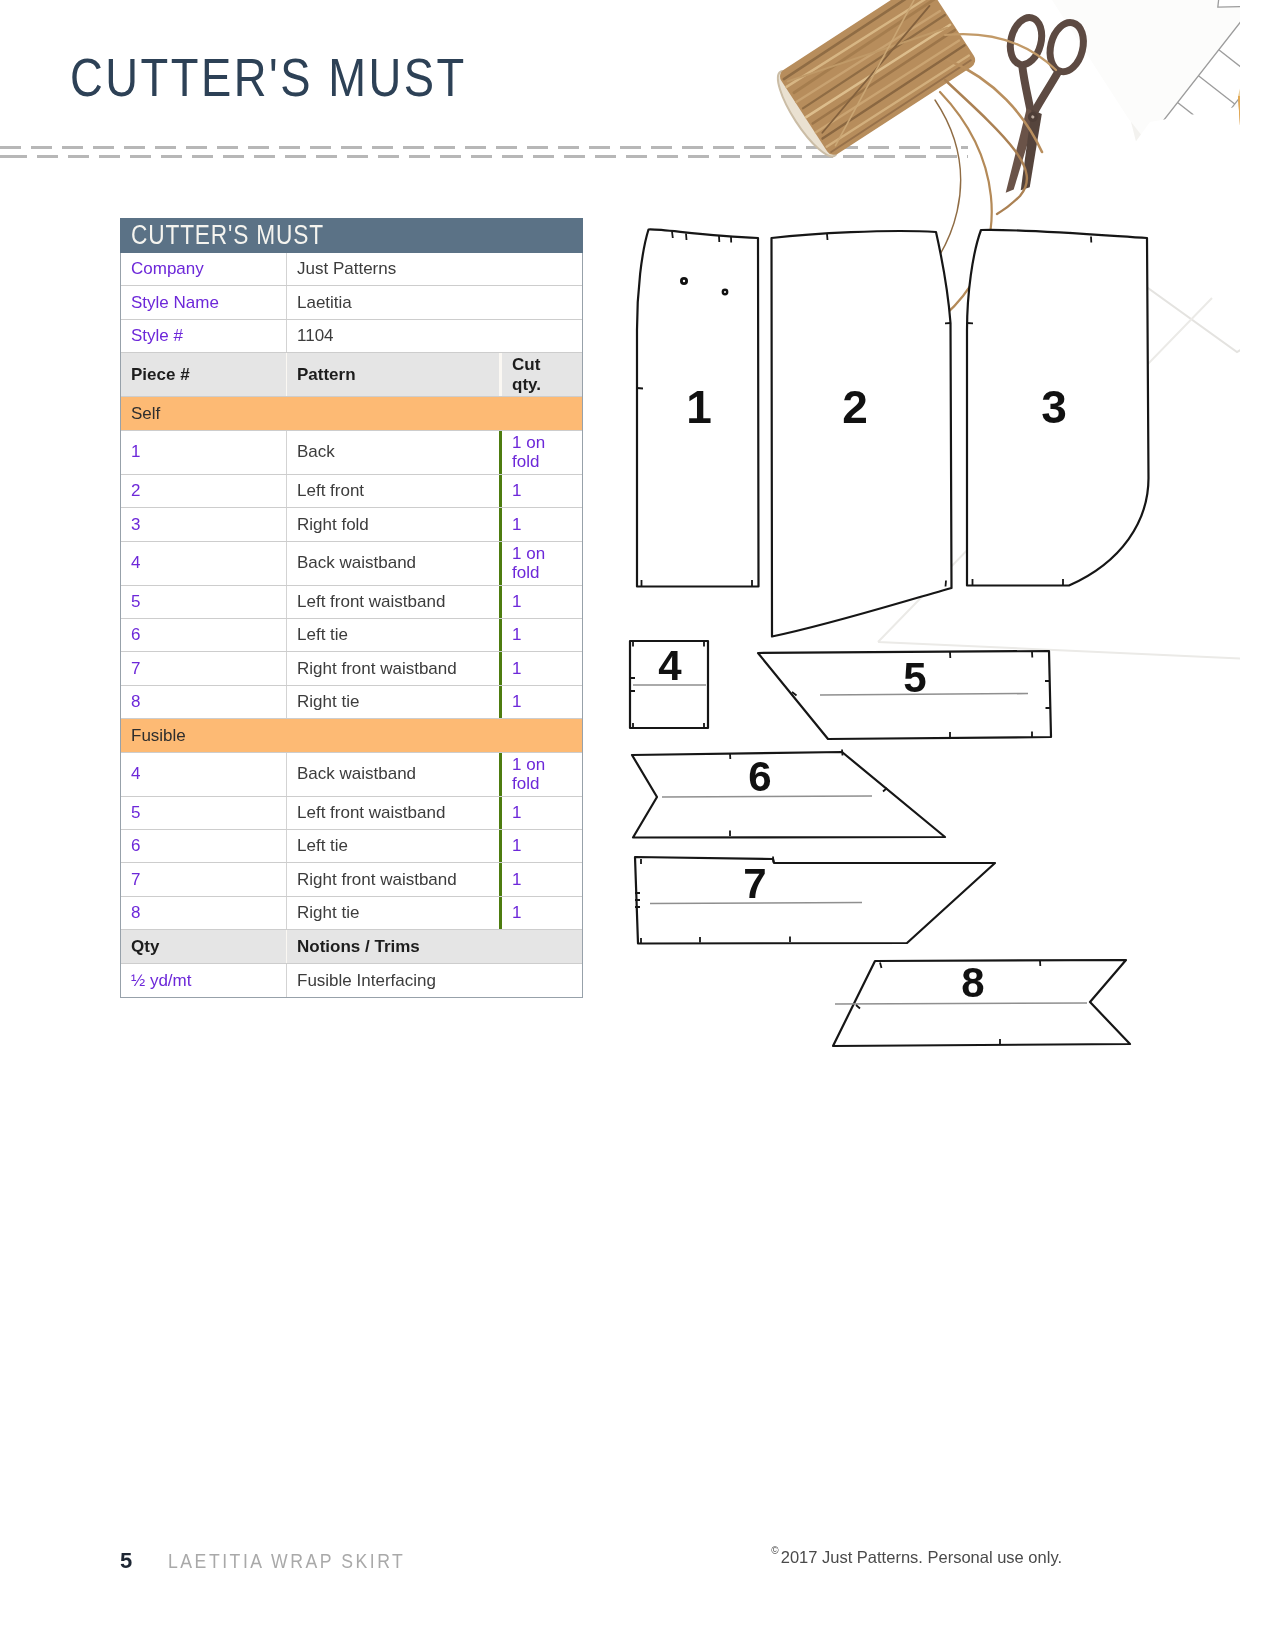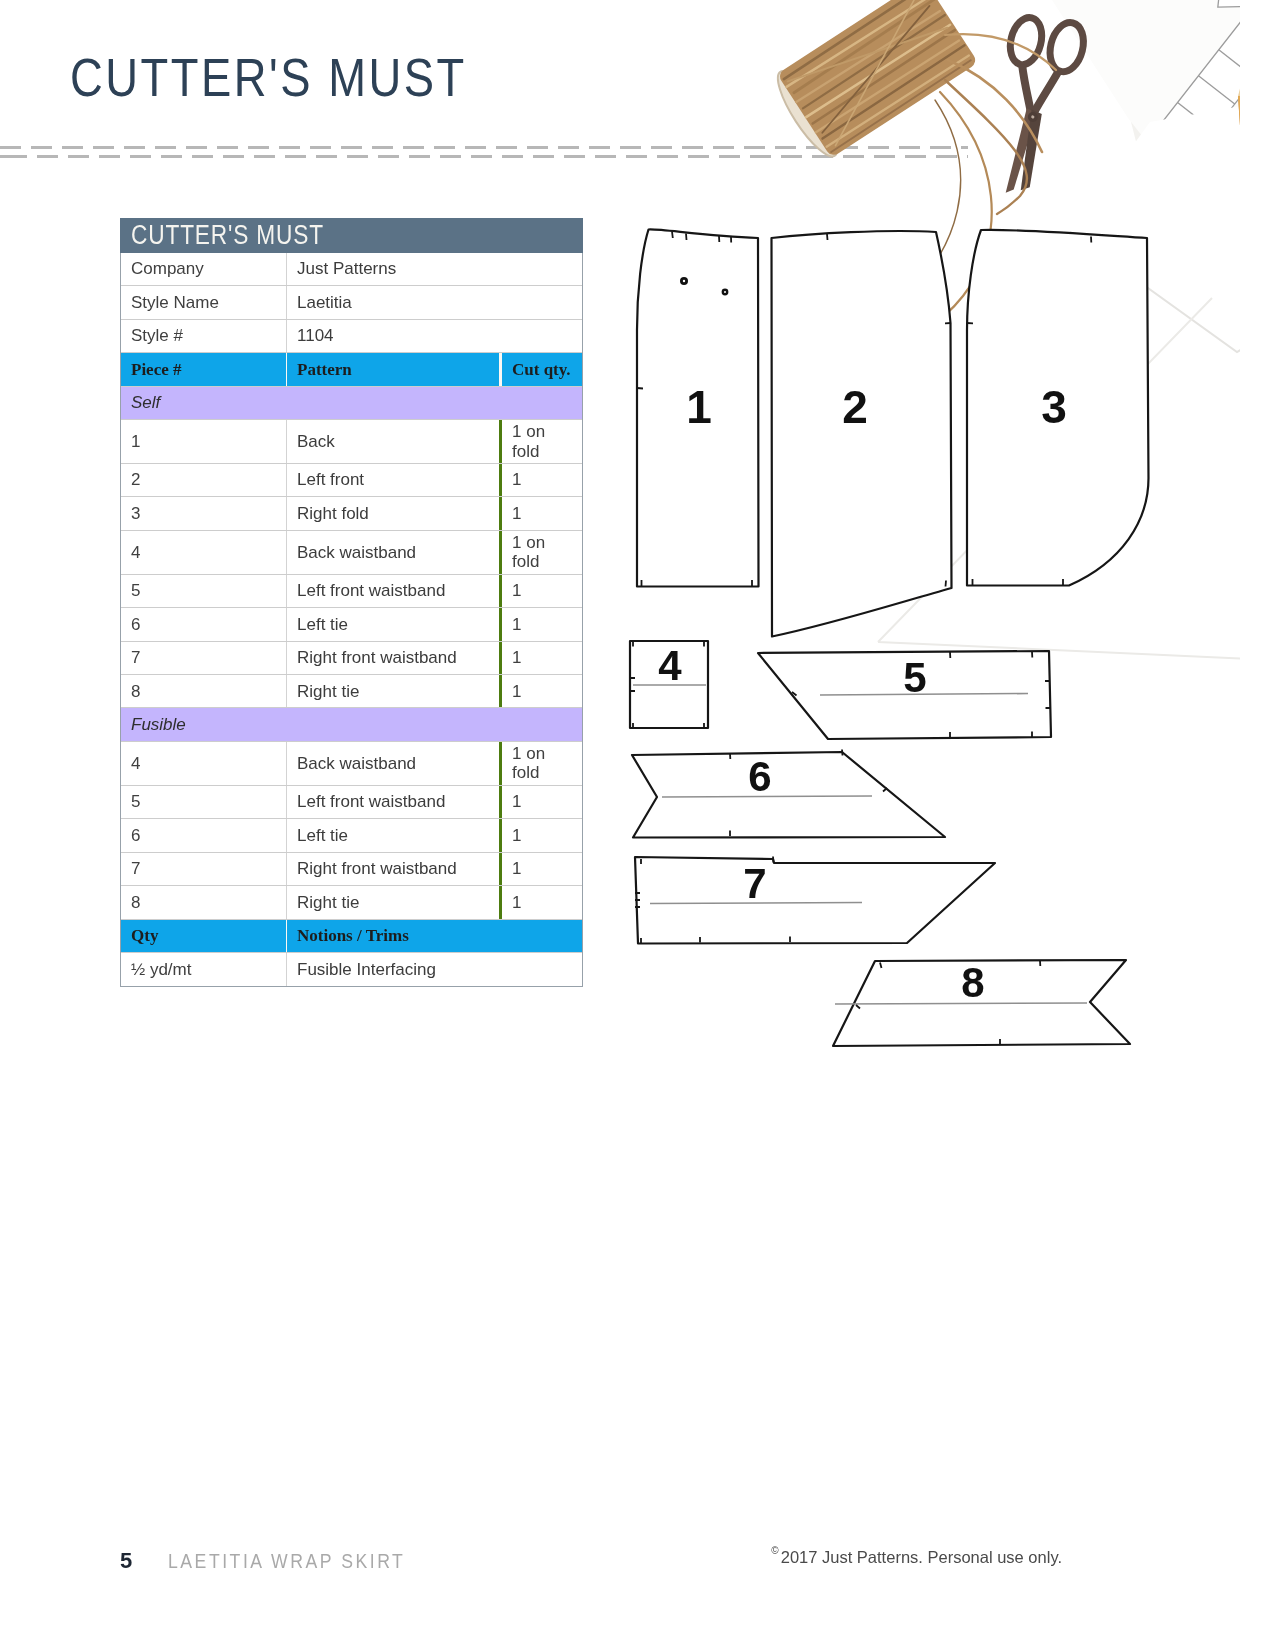--- a/index.html
+++ b/index.html
@@ -28,28 +28,28 @@
 
   
   .tbl{position:absolute;left:120px;top:218px;width:463px;font-size:17px;}
   .tbl-title{
     height:35px;background:#5b7286;color:#f5f4ef;display:flex;align-items:center;
     padding-left:11px;font-size:27px;letter-spacing:1px;box-sizing:border-box;
   }
   .tbl-body{border:1.5px solid #97a1aa;border-top:none;background:#fff;}
   .row{display:flex;min-height:33.4px;box-sizing:border-box;border-bottom:1px solid #cdcdcd;align-items:stretch;}
   .row:last-child{border-bottom:none;}
-  .cell{display:flex;align-items:center;padding:2px 10px;box-sizing:border-box;color:#404040;line-height:1.15;}
+  .cell{display:flex;align-items:center;padding:2px 10px;box-sizing:border-box;color:#6d28d9;line-height:1.15;}
   .c1{width:165px;flex:none;}
   .c2{flex:1;border-left:1px solid #d3d3d3;}
   .c3{width:83px;flex:none;border-left:3px solid #4d7c0f;}
-  .row[data-type="header"]{background:#0ea5e9;font-family:Liberation Serif, serif;}
+  .row[data-type="header"]{background:#e5e5e5;}
   .row[data-type="header"] .cell{font-weight:bold;color:#1d1d1d;}
   .row[data-type="header"] .c2,.row[data-type="header"] .c3{border-left-color:#fbf8f3;}
-  .row[data-type="section"]{background:#c4b5fd;font-style:italic;}
+  .row[data-type="section"]{background:#fdba74;}
   .row[data-type="section"] .c1{width:auto;flex:1;color:#2e2e2e;}
   .row[data-type="info"] .c2{color:#3c3c3c;}
   .row[data-type="data"] .c2{color:#3c3c3c;}
 
   
   .footer-left{position:absolute;left:120px;top:1548px;display:flex;align-items:baseline;}
   .footer-page-num{font-weight:bold;color:#1d2633;font-size:22px;}
   .footer-doc-title{margin-left:36px;color:#a9a9a9;font-size:21px;letter-spacing:3px;font-weight:500;}
   .footer-copy{position:absolute;top:1545px;right:178px;font-size:16.5px;color:#4a4a4a;}
   .footer-copy .sym{font-size:10px;vertical-align:9px;margin-right:2px;}

